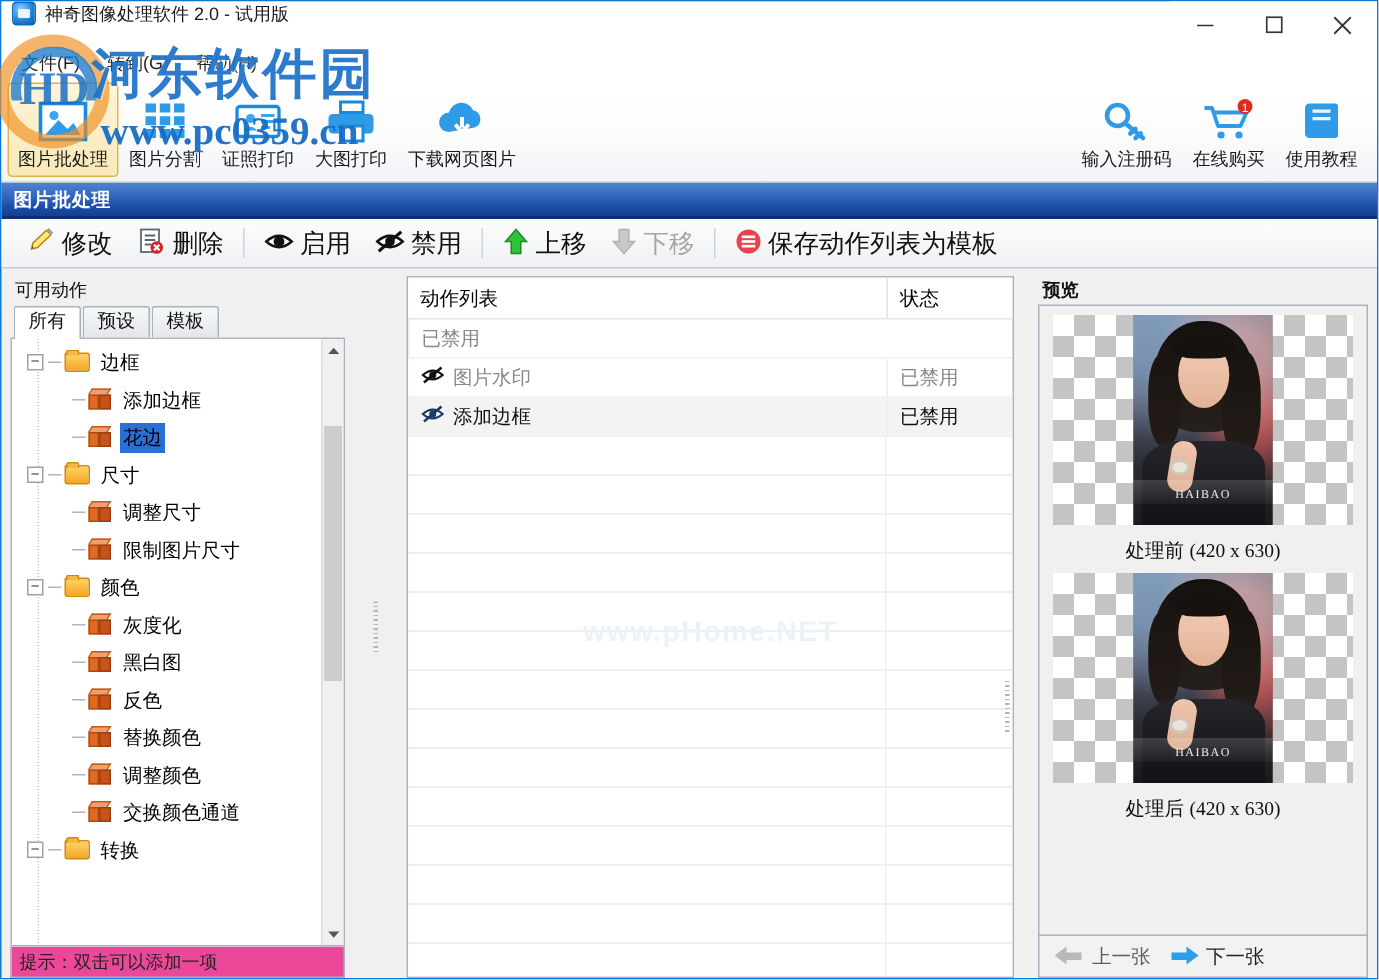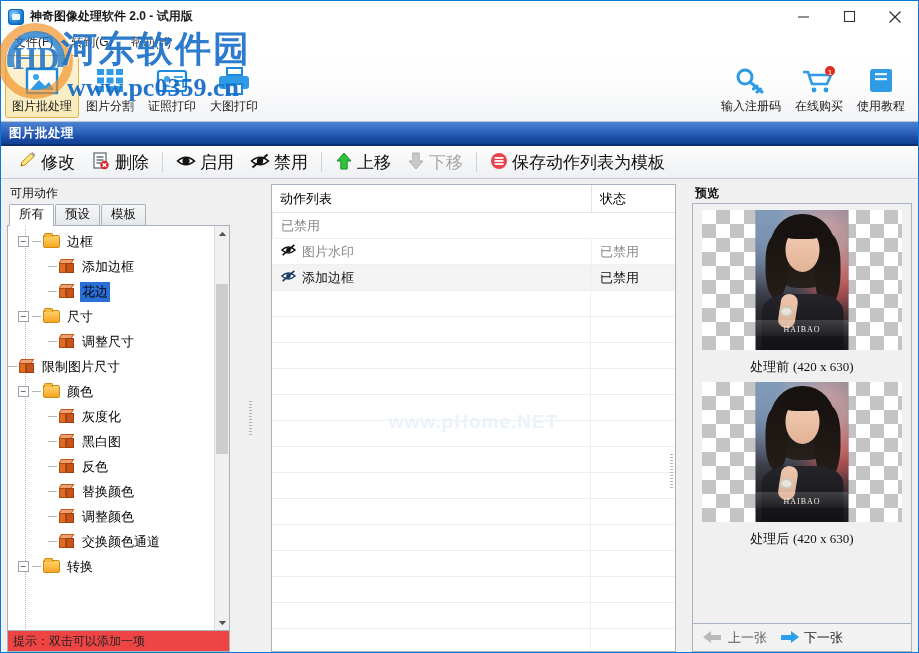--- a/index.html
+++ b/index.html
@@ -15,22 +15,22 @@
   }
   #app {
     position:absolute; inset:0;
     border:1px solid #0a78d6;
     background:#f0f0f0;
     display:flex; flex-direction:column;
   }
 
   
   .titlebar{
-    height:31px; background:#ffffff; display:flex; align-items:center;
-    position:relative; flex:0 0 auto;font-weight:bold;
+    height:31px; background:#ffffff; display:flex; 
+    position:relative; flex:0 0 auto;
   }
   .title-icon{
     width:16px;height:16px;margin-left:7px;margin-right:6px;border-radius:3px;
     background:radial-gradient(circle at 35% 30%, #8fd0ff 0%, #1d7fd4 60%, #0a5ea8 100%);
     border:1px solid #0d6bbd; position:relative;
   }
   .title-icon:after{
     content:""; position:absolute; left:3px; top:4px; width:8px;height:6px;
     background:#eaf6ff; border-radius:1px;
   }
@@ -149,21 +149,21 @@
     background:#f0f0f0; border-left:1px solid #dcdcdc;
   }
   .vscroll .arr{
     height:15px; display:flex;align-items:center;justify-content:center;
     color:#5a5a5a; font-size:8px; background:#f0f0f0;
   }
   .vscroll .thumb{
     position:absolute; left:1px; right:1px; background:#cdcdcd;
   }
   .hint{
-    height:21px; border:1px solid #a9b3bf; border-top:none; background:#ef4444;
+    height:21px; border:1px solid #a9b3bf; border-top:none; background:#ec4899;
     display:flex;align-items:center;padding-left:5px; font-size:12px; color:#222;
   }
 
   
   .listbox{
     flex:1 1 auto; border:1px solid #a9b3bf; background:#fff; min-height:0;
     display:flex; flex-direction:column; position:relative; overflow:hidden;
   }
   .lhead{ display:flex; height:28px; flex:0 0 auto; background:#fff; border-bottom:1px solid #e6e6e6;}
   .lhead .c1{ flex:1 1 auto; display:flex;align-items:center; padding-left:8px; font-size:13px;}
@@ -391,20 +391,29 @@
       <div class="ic">
         <svg width="34" height="30" viewBox="0 0 34 30">
           <rect x="10" y="2" width="15" height="7" fill="#fff" stroke="#1a8ade" stroke-width="2"></rect>
           <path d="M5 10 h24 a3 3 0 0 1 3 3 v7 a3 3 0 0 1 -3 3 h-24 a3 3 0 0 1 -3 -3 v-7 a3 3 0 0 1 3 -3 z" fill="#2f9ae6"></path>
           <rect x="10" y="18" width="15" height="10" fill="#fff" stroke="#1a8ade" stroke-width="2"></rect>
         </svg>
       </div>
       <div class="lb">大图打印</div>
     </div>
 
+    <div class="rb">
+      <div class="ic">
+        <svg width="36" height="30" viewBox="0 0 36 30">
+          <path d="M9 22 a6.5 6.5 0 0 1 0.4 -13 a8.5 8.5 0 0 1 16 -1.5 a6 6 0 0 1 1 11.5 z" fill="#2f9ae6"></path>
+          <path d="M18 12 v7 M13.5 17 L18 22 L22.5 17" stroke="#fff" stroke-width="2.6" fill="none"></path>
+        </svg>
+      </div>
+      <div class="lb">下载网页图片</div>
+    </div>
 
     <div class="ribbon-right">
       <div class="rb">
         <div class="ic">
           <svg width="34" height="30" viewBox="0 0 34 30">
             <circle cx="11" cy="11" r="7" fill="none" stroke="#2f9ae6" stroke-width="3"></circle>
             <path d="M16 16 L28 26 M23 20 l-3.5 3 M26.5 23 l-3.5 3" stroke="#2f9ae6" stroke-width="3" fill="none" stroke-linecap="round"></path>
           </svg>
         </div>
         <div class="lb">输入注册码</div>
@@ -573,21 +582,21 @@
           <div class="tnode" style="padding-left:40px;">
             <span class="dash"></span>
             <span class="ico-box">
                 <i class="top"></i>
                 <i class="lf"></i>
                 <i class="rt"></i>
               </span>
             <span class="lbl">调整尺寸</span>
           </div>
 
-          <div class="tnode" style="">
+          <div class="tnode" style="padding-left:40px;">
             <span class="dash"></span>
             <span class="ico-box">
                 <i class="top"></i>
                 <i class="lf"></i>
                 <i class="rt"></i>
               </span>
             <span class="lbl">限制图片尺寸</span>
           </div>
 
           <div class="tnode" style="padding-left:10px;">

